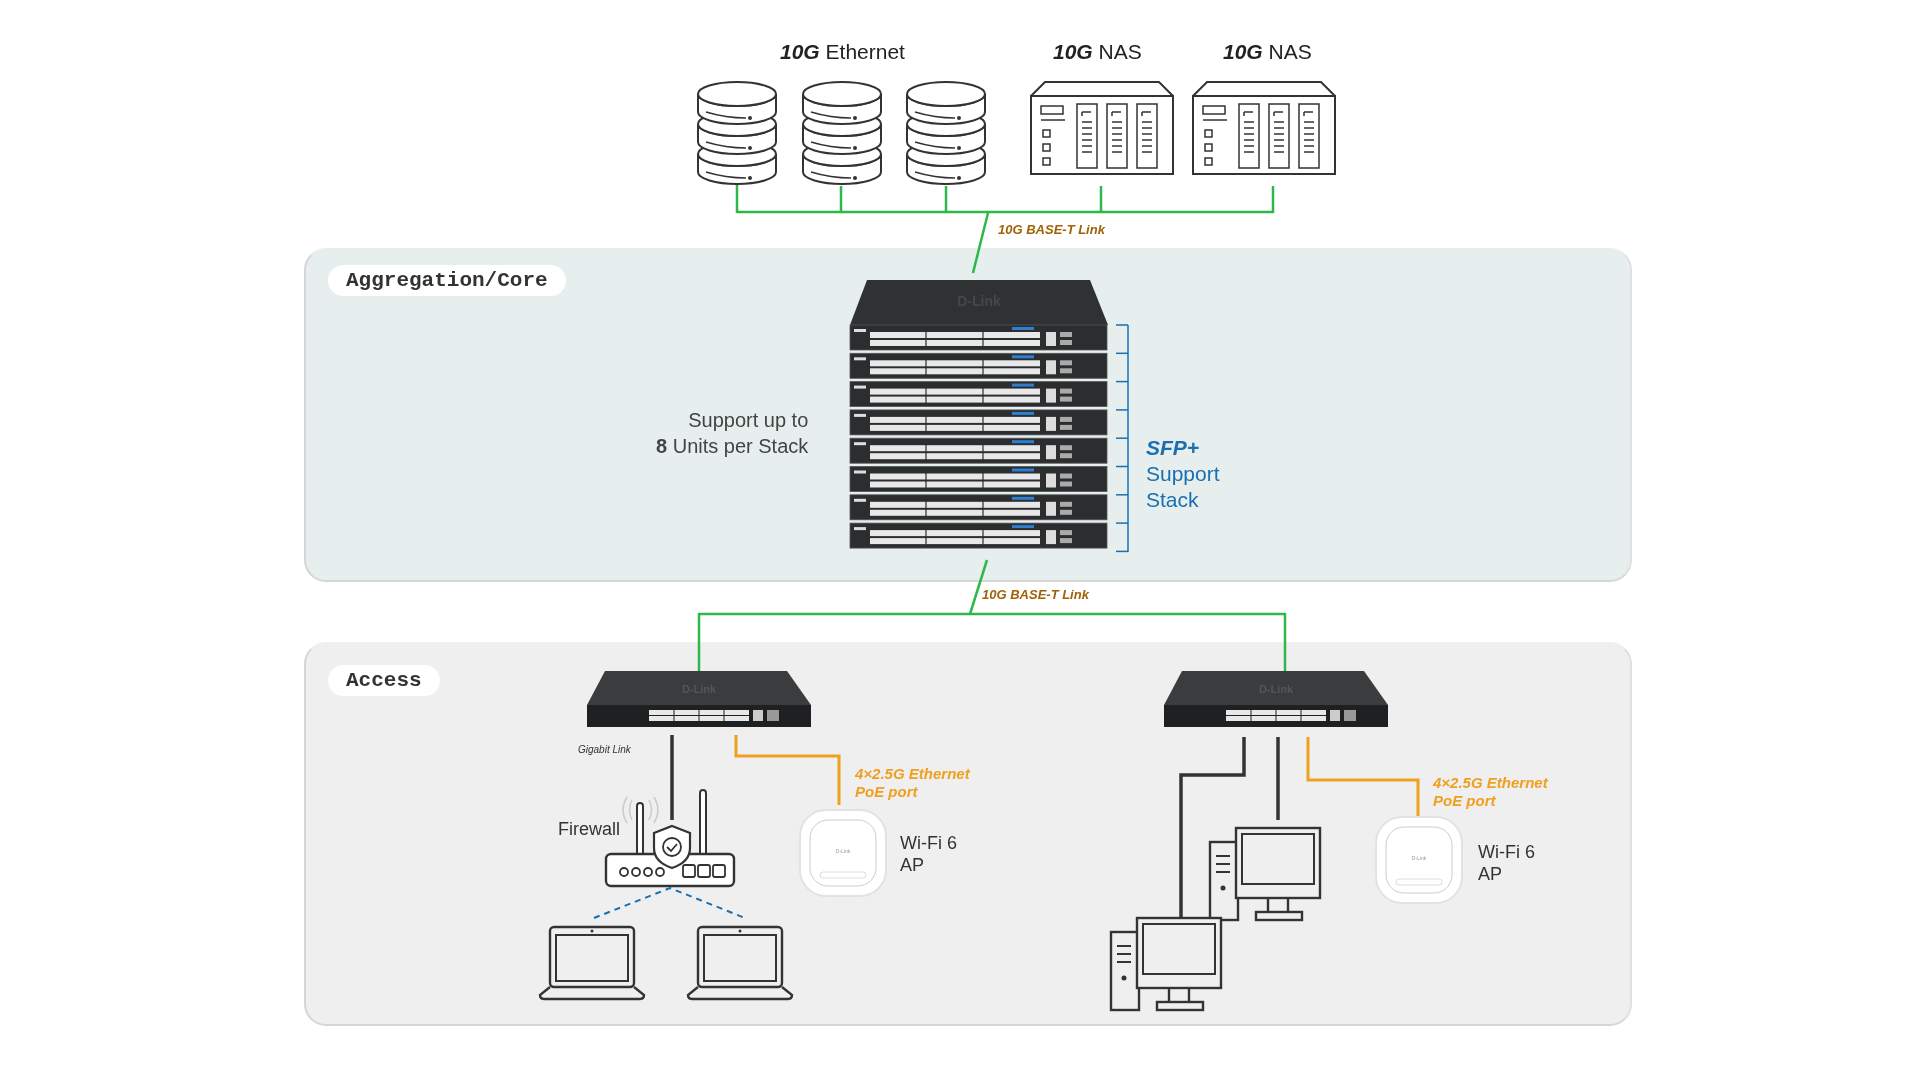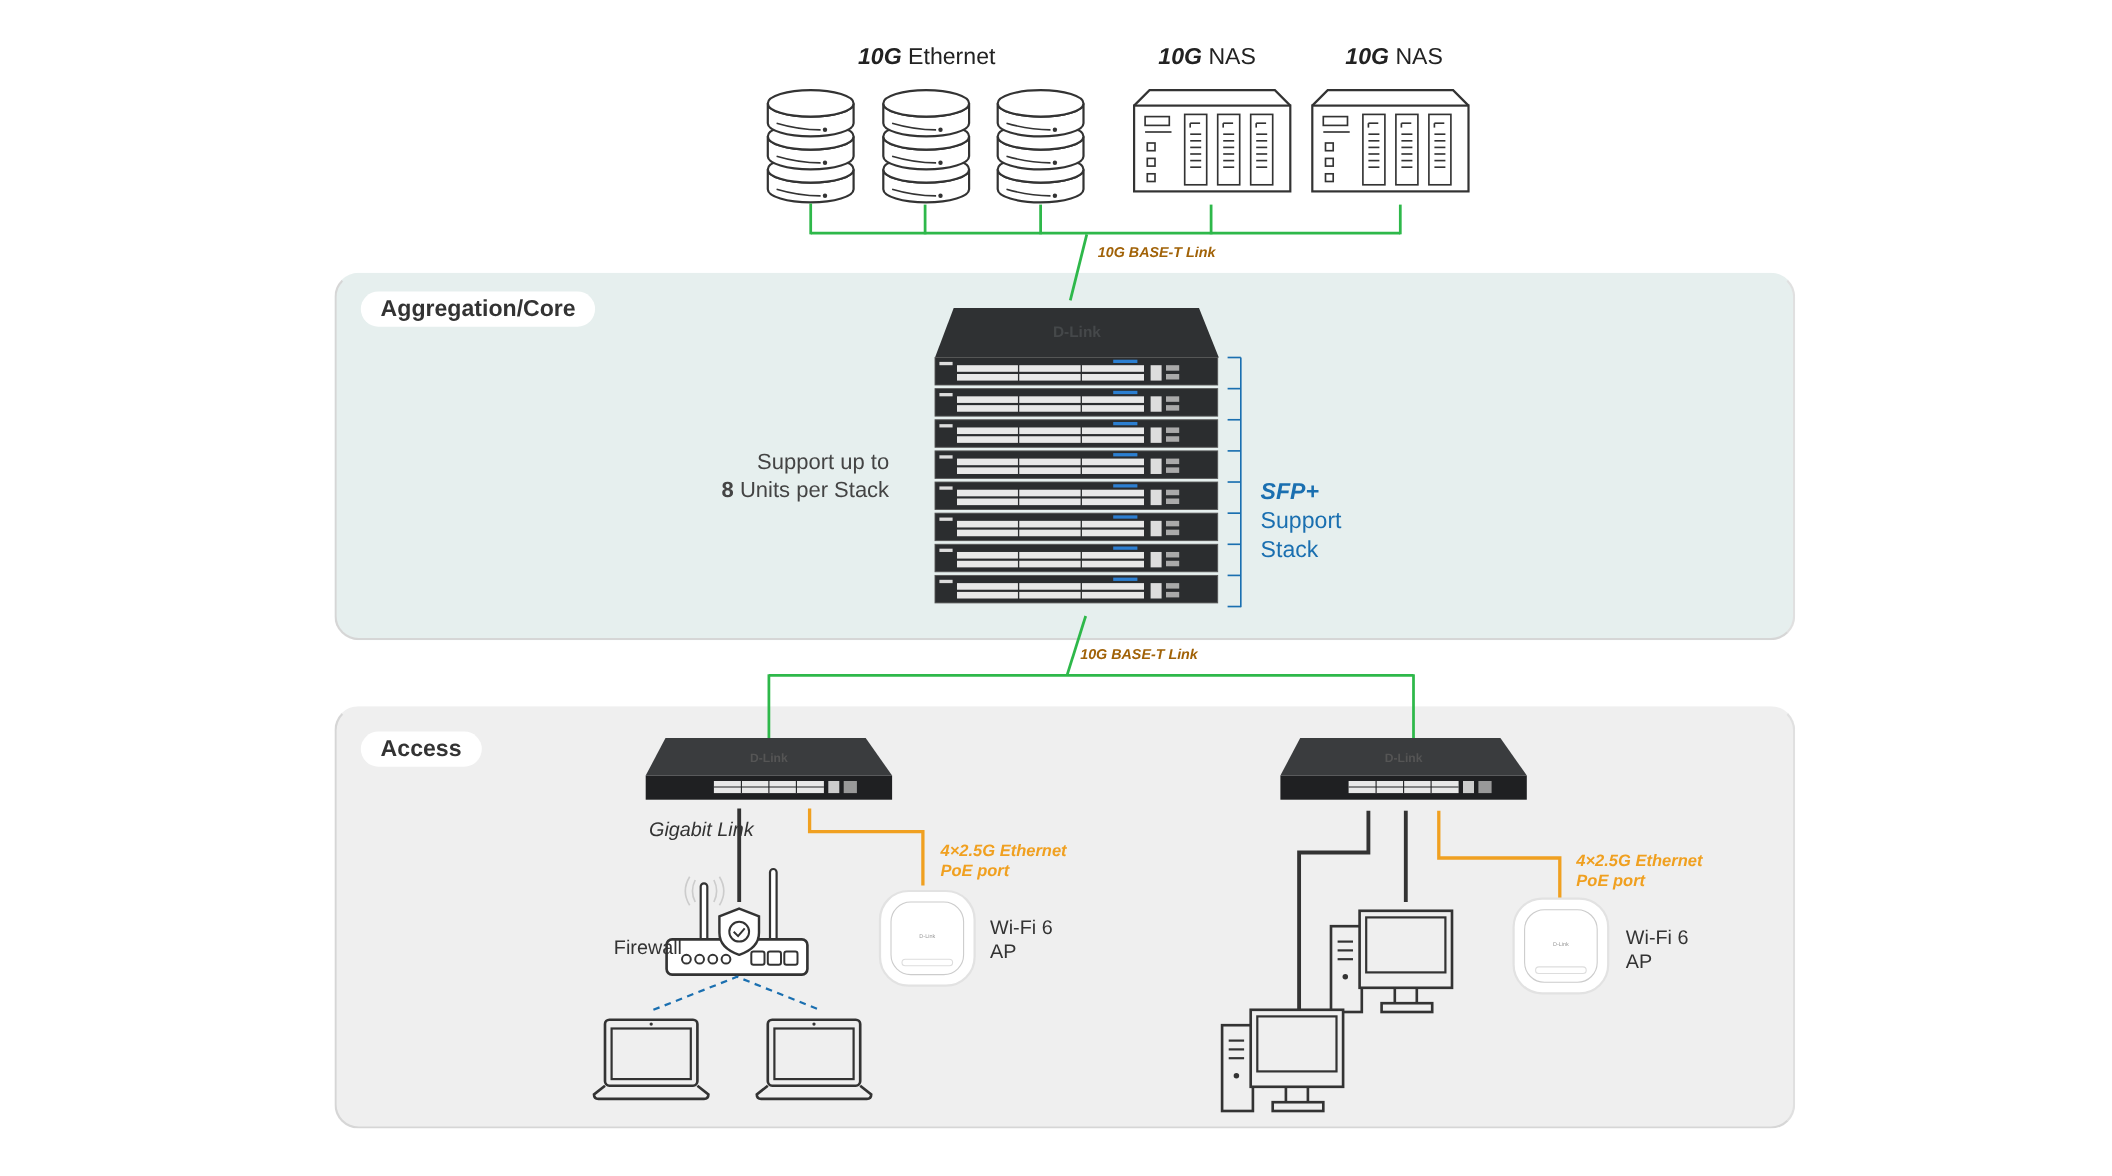--- a/index.html
+++ b/index.html
@@ -1,25 +1,25 @@
 <!DOCTYPE html>
 <html><head>
 <meta charset="utf-8">
 <style>
   html,body{margin:0;padding:0;background:#ffffff;}
   body{width:1920px;height:1069px;position:relative;overflow:hidden;font-family:"Liberation Sans",sans-serif;color:#333;}
   .panel{position:absolute;border-radius:22px;border:2px solid #d6d6d6;border-top-color:transparent;border-right-color:#e0e0e0;}
   .panel.agg{left:304px;top:248px;width:1324px;height:330px;background:#e6efee;}
   .panel.acc{left:304px;top:642px;width:1324px;height:380px;background:#efefef;}
-  .tag{position:absolute;background:#fff;border-radius:16px;padding:4px 18px;font-weight:bold;font-size:21px;color:#333;}
+  .tag{position:absolute;background:#fff;border-radius:16px;padding:4px 18px;font-weight:bold;font-size:21px;color:#333;font-family:Liberation Mono, monospace;}
   .lbl-top{position:absolute;font-size:21px;color:#222;white-space:nowrap;}
   .lbl-top b{font-style:italic;font-weight:bold;}
   .link-lbl{position:absolute;font-size:13px;font-style:italic;font-weight:bold;color:#a16207;white-space:nowrap;}
   .poe-lbl{position:absolute;font-size:15px;font-style:italic;font-weight:bold;color:#f0a020;line-height:18px;white-space:nowrap;}
-  .gig-lbl{position:absolute;font-size:18px;font-style:italic;color:#333;white-space:nowrap;margin-left:12px;}
+  .gig-lbl{position:absolute;font-size:10px;font-style:italic;color:#333;white-space:nowrap;}
   .dev-lbl{position:absolute;font-size:18px;color:#333;line-height:22px;white-space:nowrap;}
   .stack-note{position:absolute;font-size:20px;color:#444;line-height:26px;white-space:nowrap;text-align:right;}
   .sfp{position:absolute;font-size:21px;color:#1a6fb0;line-height:26px;margin-top:40px;}
   .sfp .s1{font-style:italic;font-weight:bold;}
   svg.layer{position:absolute;left:0;top:0;}
 </style>
 </head>
 <body>
 
 <div class="panel agg"></div>
@@ -234,21 +234,21 @@
 <div class="stack-note" style="left:656px;top:407px;">
   <div>Support up to</div>
   <div><b>8</b> <span>Units per Stack</span></div>
 </div>
 <div class="sfp" style="left:1146px;top:395px;">
   <div class="s1">SFP+</div>
   <div>Support</div>
   <div>Stack</div>
 </div>
 
-<div class="dev-lbl" style="left:558px;top:818px;margin-top:32px;">Firewall</div>
+<div class="dev-lbl" style="left:558px;top:818px;">Firewall</div>
 <div class="dev-lbl" style="left:900px;top:832px;">
   <div>Wi-Fi 6</div>
     <div>AP</div>
 </div>
 <div class="dev-lbl" style="left:1478px;top:841px;">
   <div>Wi-Fi 6</div>
     <div>AP</div>
 </div>
 
 </body></html>

